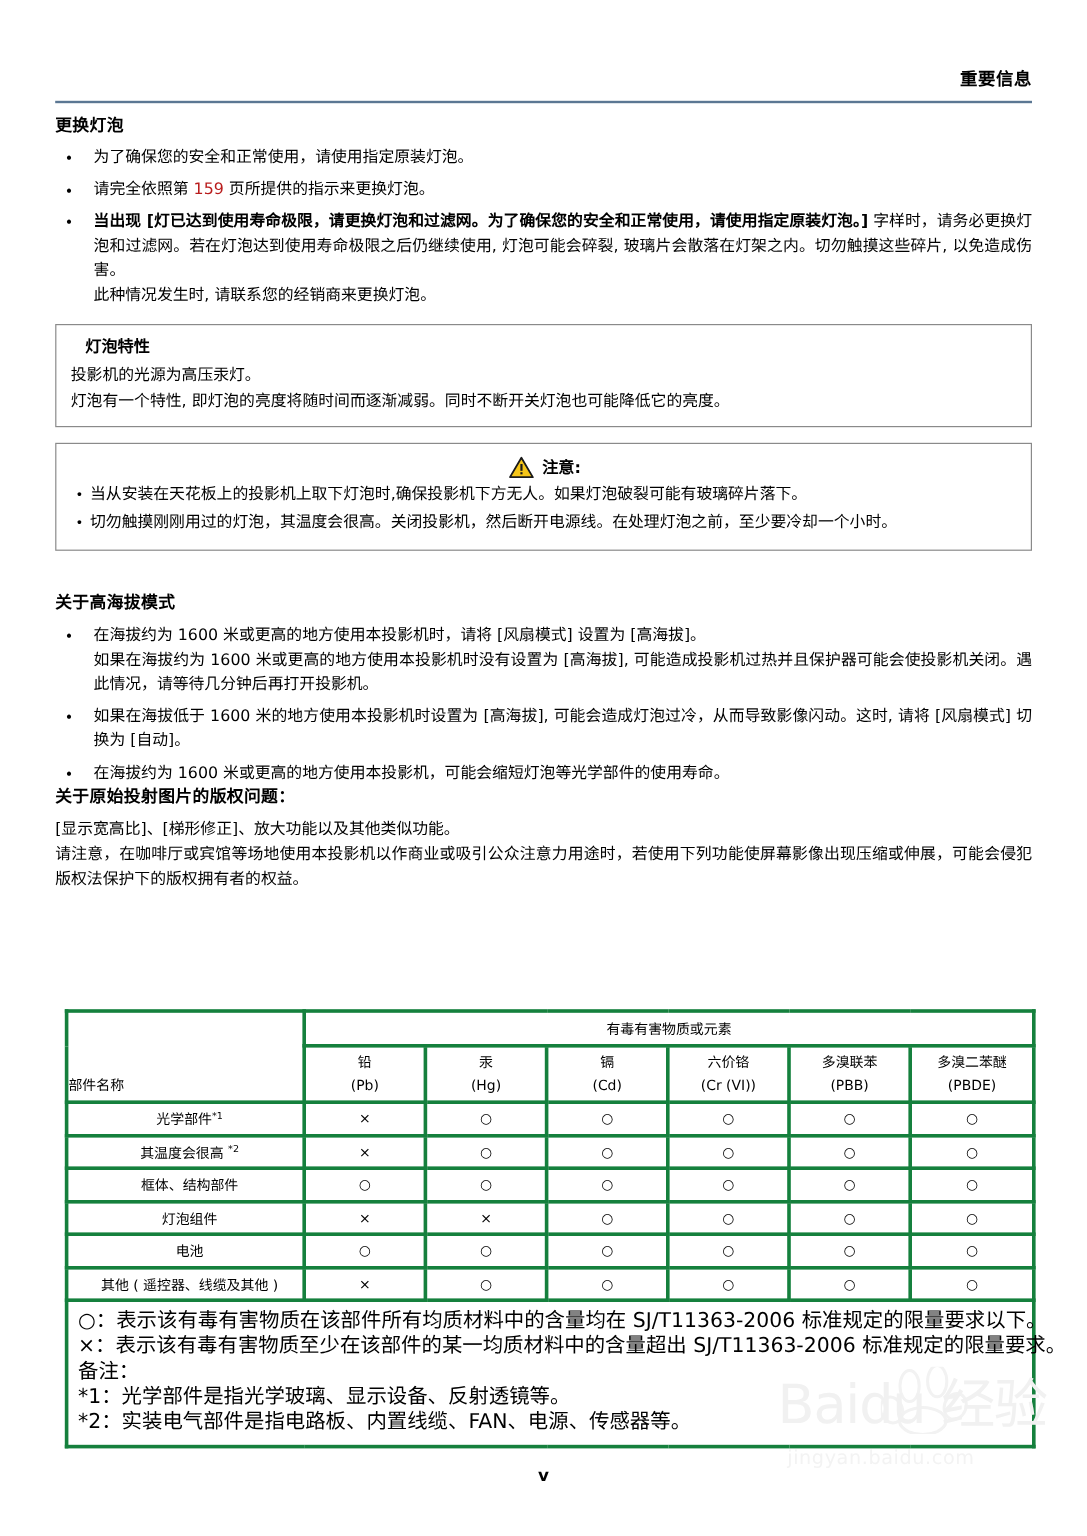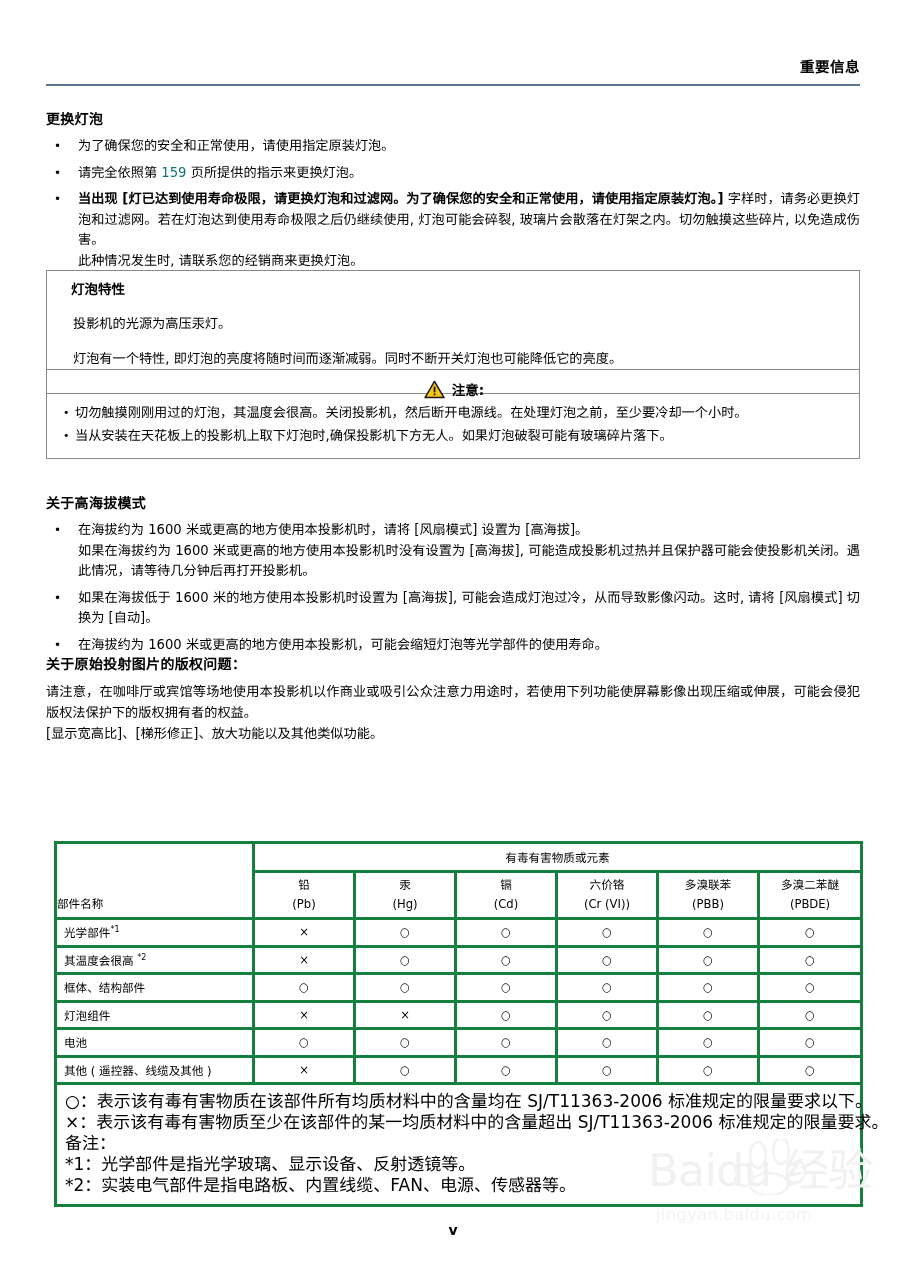--- a/index.html
+++ b/index.html
@@ -86,40 +86,40 @@
     position: absolute;
     left: 8px;
     top: 0;
     font-size: 12px;
     line-height: 20.5px;
   }
   ul.bullets > li .sub-line {
     display: block;
   }
   .link-num {
-    color: #0f766e;
+    color: #b91c1c;
   }
   .bold-inline {
     font-weight: bold;
   }
 
   
   .framed-box {
     border: 1px solid #8a8a8a;
     box-sizing: border-box;
     padding: 9px 12px 10px 12px;
   }
   .framed-box .box-title {
     font-size: 13.5px;
     font-weight: bold;
     margin: 0 0 4px 12px;
     line-height: 19px;
   }
   .framed-box p.box-line {
-    margin: 14px;
+    margin: 0;
     font-size: 13.2px;
     line-height: 21px;
   }
 
   
   .caution-head {
     display: flex;
     align-items: center;
     gap: 7px;
     margin: 0 0 4px 2px;
@@ -201,21 +201,21 @@
     text-align: center;
     vertical-align: middle;
     height: 44px;
     font-size: 11.8px;
     line-height: 19px;
   }
   .th-elem .sym {
     display: block;
   }
   td.rowname {
-    text-align: left;
+    text-align: center;
     padding: 0 0 0 7px !important;
     height: 24.5px;
     vertical-align: middle;
     font-size: 11.8px;
   }
   td.rowname sup {
     font-size: 8px;
     vertical-align: super;
   }
   td.mark {
@@ -284,21 +284,21 @@
 </head>
 <body>
 
 <div class="page">
 
   <div class="header">
     <div class="header-title">重要信息</div>
     <div class="header-rule"></div>
   </div>
 
-  <div class="content" style="top:110px;">
+  <div class="content" style="top:96px;">
     <h2 class="sect-title">更换灯泡</h2>
     <ul class="bullets">
       <li>
         <span class="sub-line">为了确保您的安全和正常使用，请使用指定原装灯泡。</span>
       </li>
       <li>
         <span>请完全依照第 </span><span class="link-num">159</span><span> 页所提供的指示来更换灯泡。</span>
       </li>
       <li>
         <span class="bold-inline">当出现 [灯已达到使用寿命极限，请更换灯泡和过滤网。为了确保您的安全和正常使用，请使用指定原装灯泡。]</span><span> 字样时，请务必更换灯泡和过滤网。若在灯泡达到使用寿命极限之后仍继续使用, 灯泡可能会碎裂, 玻璃片会散落在灯架之内。切勿触摸这些碎片, 以免造成伤害。</span>
@@ -316,22 +316,22 @@
   <div class="content framed-box" style="top:369px; width:814px; padding:10px 14px 10px 14px;">
     <div class="caution-head">
       <svg class="warn-tri" viewBox="0 0 22 20" aria-hidden="true">
         <polygon points="11,1.5 21,18.5 1,18.5" fill="#f5c518" stroke="#1a1a1a" stroke-width="1.6" stroke-linejoin="round"></polygon>
         <rect x="10.1" y="7" width="1.9" height="6" fill="#1a1a1a"></rect>
         <rect x="10.1" y="14.2" width="1.9" height="1.9" fill="#1a1a1a"></rect>
       </svg>
       <span class="caution-label">注意:</span>
     </div>
     <ul class="caution-list">
+      <li>当从安装在天花板上的投影机上取下灯泡时,确保投影机下方无人。如果灯泡破裂可能有玻璃碎片落下。</li>
       <li>切勿触摸刚刚用过的灯泡，其温度会很高。关闭投影机，然后断开电源线。在处理灯泡之前，至少要冷却一个小时。</li>
-      <li>当从安装在天花板上的投影机上取下灯泡时,确保投影机下方无人。如果灯泡破裂可能有玻璃碎片落下。</li>
     </ul>
   </div>
 
   <div class="content" style="top:494px;">
     <h2 class="sect-title">关于高海拔模式</h2>
     <ul class="bullets">
       <li>
         <span class="sub-line">在海拔约为 1600 米或更高的地方使用本投影机时，请将 [风扇模式] 设置为 [高海拔]。</span>
         <span class="sub-line">如果在海拔约为 1600 米或更高的地方使用本投影机时没有设置为 [高海拔], 可能造成投影机过热并且保护器可能会使投影机关闭。遇此情况，请等待几分钟后再打开投影机。</span>
       </li>
@@ -339,22 +339,22 @@
         <span class="sub-line">如果在海拔低于 1600 米的地方使用本投影机时设置为 [高海拔], 可能会造成灯泡过冷，从而导致影像闪动。这时, 请将 [风扇模式] 切换为 [自动]。</span>
       </li>
       <li>
         <span class="sub-line">在海拔约为 1600 米或更高的地方使用本投影机，可能会缩短灯泡等光学部件的使用寿命。</span>
       </li>
     </ul>
   </div>
 
   <div class="content" style="top:655px;">
     <h2 class="sect-title">关于原始投射图片的版权问题：</h2>
+    <p class="plain">[显示宽高比]、[梯形修正]、放大功能以及其他类似功能。</p>
     <p class="plain">请注意，在咖啡厅或宾馆等场地使用本投影机以作商业或吸引公众注意力用途时，若使用下列功能使屏幕影像出现压缩或伸展，可能会侵犯版权法保护下的版权拥有者的权益。</p>
-    <p class="plain">[显示宽高比]、[梯形修正]、放大功能以及其他类似功能。</p>
   </div>
 
   <div class="table-wrap">
     <table class="subst">
       <colgroup>
         <col style="width:198px">
         <col style="width:101px">
         <col style="width:101px">
         <col style="width:101px">
         <col style="width:101px">

